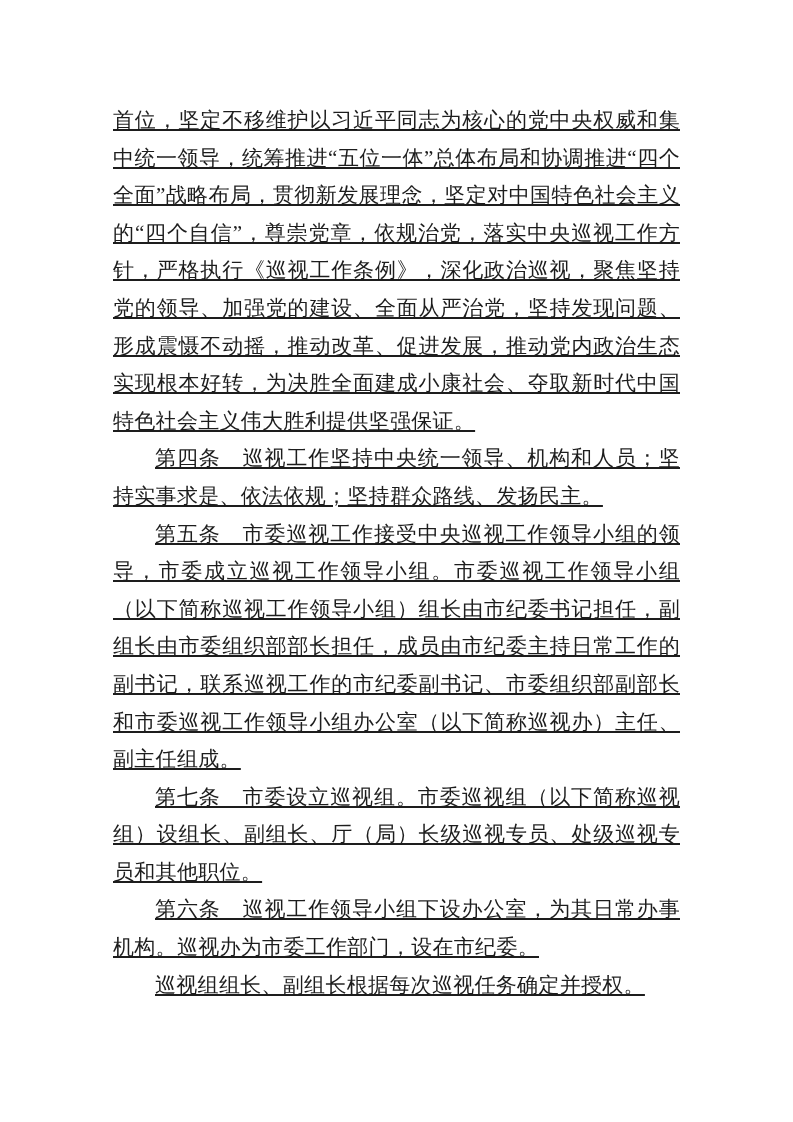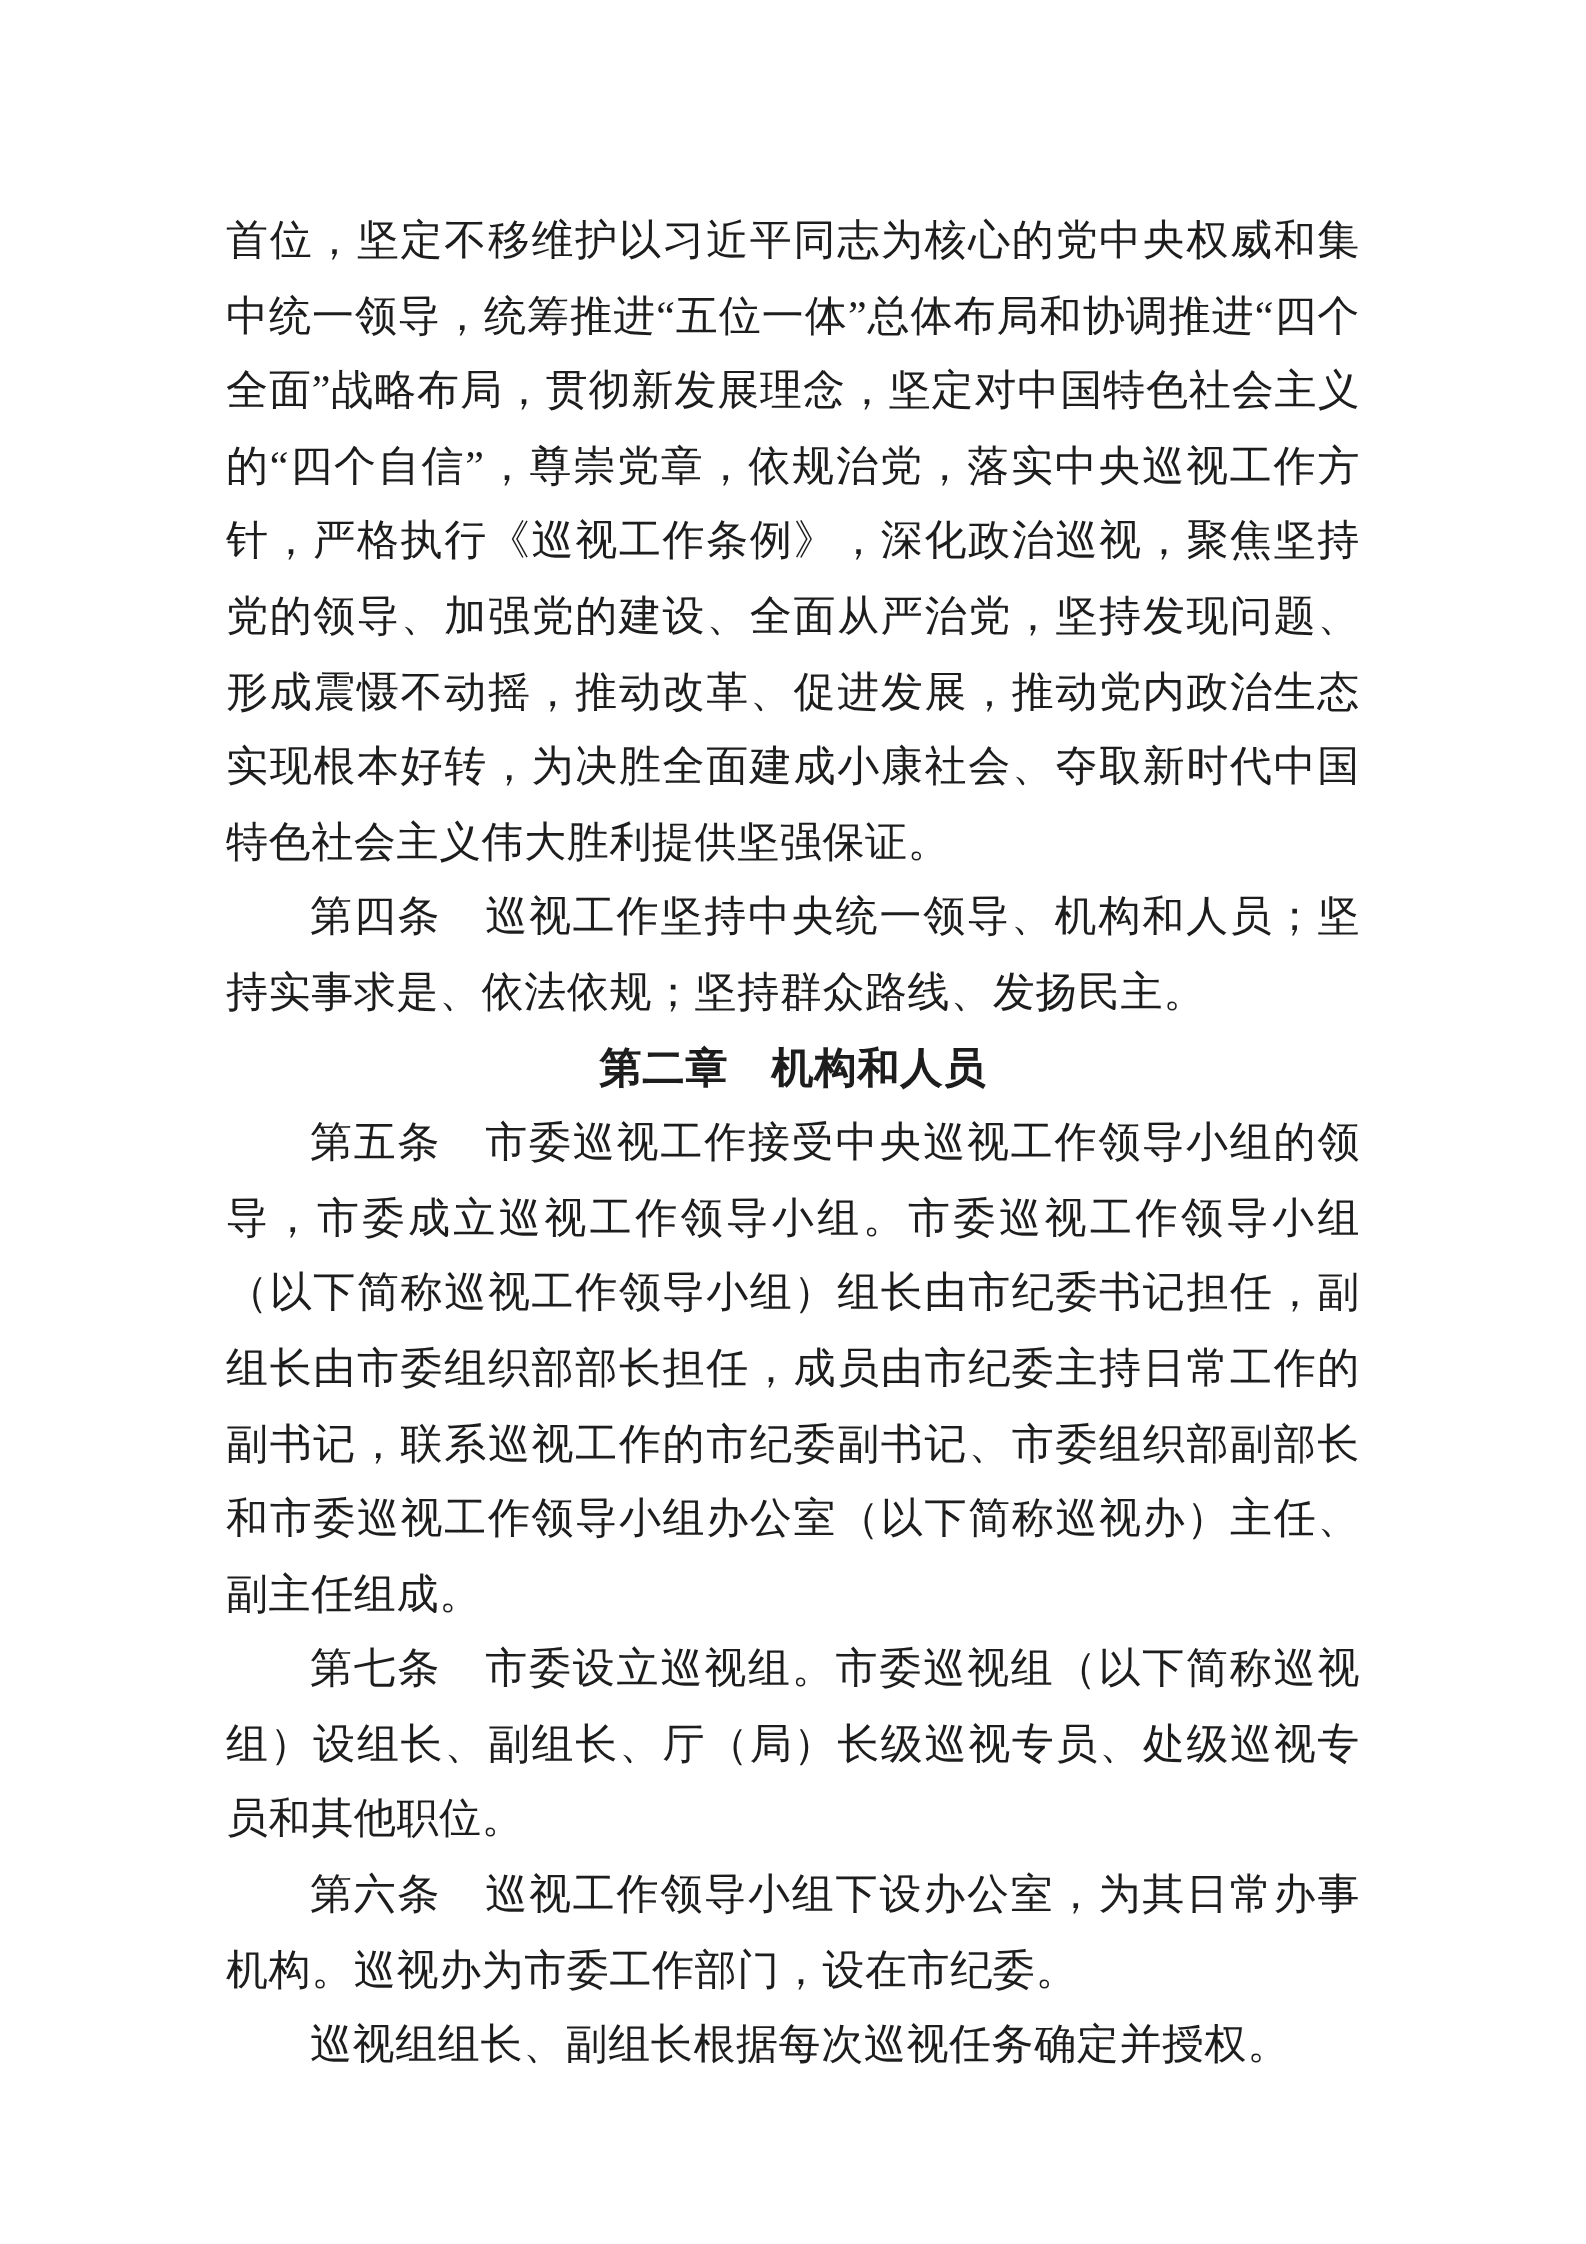--- a/index.html
+++ b/index.html
@@ -20,40 +20,40 @@
     font-size: 21px;
     line-height: 37.6px;
     color: #1d1d1d;
   }
   .doc-page p {
     margin: 0;
     padding: 0;
     text-align: justify;
     text-justify: inter-ideograph;
     letter-spacing: 0.3px;
+    text-decoration: underline;
   }
   .doc-page p.indent {
     text-indent: 2em;
   }
   .doc-page p.chapter-heading {
     text-align: center;
     text-indent: 0;
     font-weight: bold;
     letter-spacing: 0.5px;
   }
 </style>
 </head>
 <body>
 
 <div class="doc-page">
   <p>首位，坚定不移维护以习近平同志为核心的党中央权威和集中统一领导，统筹推进“五位一体”总体布局和协调推进“四个全面”战略布局，贯彻新发展理念，坚定对中国特色社会主义的“四个自信”，尊崇党章，依规治党，落实中央巡视工作方针，严格执行《巡视工作条例》，深化政治巡视，聚焦坚持党的领导、加强党的建设、全面从严治党，坚持发现问题、形成震慑不动摇，推动改革、促进发展，推动党内政治生态实现根本好转，为决胜全面建成小康社会、夺取新时代中国特色社会主义伟大胜利提供坚强保证。</p>
 
   <p class="indent">第四条　巡视工作坚持中央统一领导、机构和人员；坚持实事求是、依法依规；坚持群众路线、发扬民主。</p>
 
-  <p class="chapter-heading">第二章　机构和人员</p>
 
   <p class="indent">第五条　市委巡视工作接受中央巡视工作领导小组的领导，市委成立巡视工作领导小组。市委巡视工作领导小组（以下简称巡视工作领导小组）组长由市纪委书记担任，副组长由市委组织部部长担任，成员由市纪委主持日常工作的副书记，联系巡视工作的市纪委副书记、市委组织部副部长和市委巡视工作领导小组办公室（以下简称巡视办）主任、副主任组成。</p>
 
   <p class="indent">第七条　市委设立巡视组。市委巡视组（以下简称巡视组）设组长、副组长、厅（局）长级巡视专员、处级巡视专员和其他职位。</p>
 
   <p class="indent">第六条　巡视工作领导小组下设办公室，为其日常办事机构。巡视办为市委工作部门，设在市纪委。</p>
 
   <p class="indent">巡视组组长、副组长根据每次巡视任务确定并授权。</p>
 </div>
 

